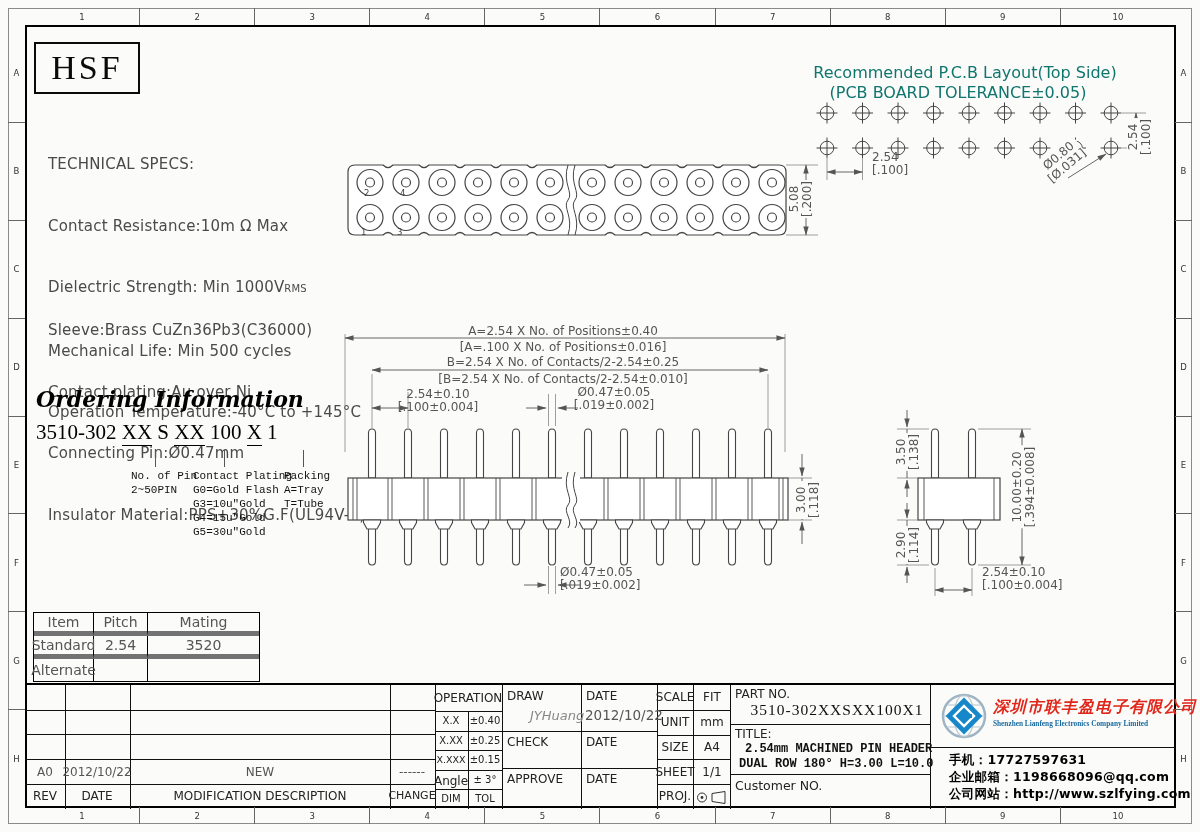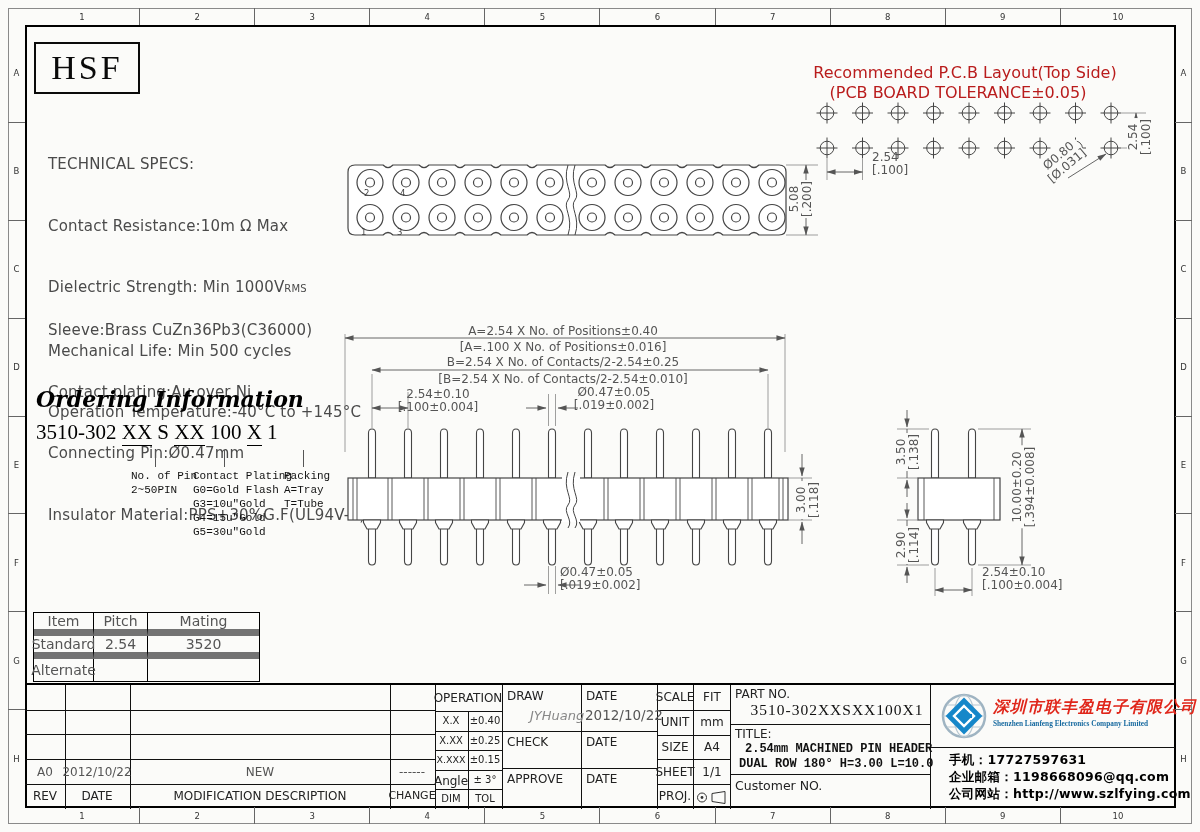--- a/index.html
+++ b/index.html
@@ -23,24 +23,24 @@
   .pinnum{position:absolute;color:#444;font-size:8.5px;}
   
   .hsf-box{position:absolute;left:34px;top:42px;width:102px;height:48px;border:2.5px solid #0a0a0a;display:flex;align-items:center;justify-content:center;font-family:"Liberation Serif",serif;font-size:34px;letter-spacing:3px;color:#0a0a0a;}
   
   .ord-title{position:absolute;left:36px;top:386px;font-family:"DejaVu Serif",serif;font-style:italic;font-weight:bold;font-size:22px;color:#000;}
   .ord-pn{position:absolute;left:36px;top:420px;font-family:"Liberation Serif",serif;font-size:21px;color:#000;white-space:pre;}
   .ord-pn .u{border-bottom:1.5px solid #000;padding-bottom:1px;}
   .leader{position:absolute;width:1px;background:#555;}
   .ord-note{position:absolute;font-family:Liberation Mono, monospace;font-size:11px;line-height:14px;color:#111;white-space:nowrap;}
   
-  .pcb-title{position:absolute;color:#b91c1c;font-size:16px;white-space:nowrap;}
+  .pcb-title{position:absolute;color:#0f766e;font-size:16px;white-space:nowrap;}
   
   #mt{position:absolute;left:33px;top:612px;width:227px;height:70px;border:1.5px solid #000;box-sizing:border-box;display:grid;grid-template-columns:60px 54px 1fr;grid-template-rows:23px 23px 1fr;color:#555;font-size:14px;}
-  #mt div{border-right:1px solid #000;border-bottom:7px solid #737373;display:flex;align-items:center;justify-content:center;white-space:nowrap;}
+  #mt div{border-right:1px solid #000;border-bottom:5px solid #737373;display:flex;align-items:center;justify-content:center;white-space:nowrap;}
   #mt div:nth-child(3n){border-right:none;}
   #mt div:nth-child(n+7){border-bottom:none;}
   
   #tb{position:absolute;left:25px;top:683px;width:1150px;height:124px;border-top:2px solid #000;font-size:12px;color:#222;}
   .vl{position:absolute;width:1px;background:#111;}
   .hl{position:absolute;height:1px;background:#111;}
   .tbt{position:absolute;white-space:nowrap;}
   .ctrd{transform:translateX(-50%);}
   .gray{color:#555;}
   .mono{font-family:"Liberation Mono",monospace;font-weight:bold;font-size:12px;color:#111;}

